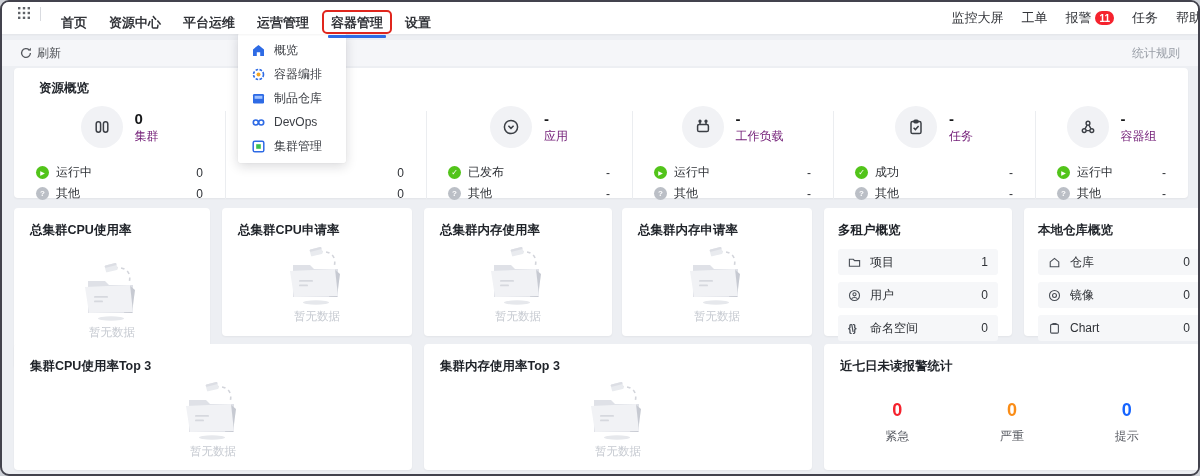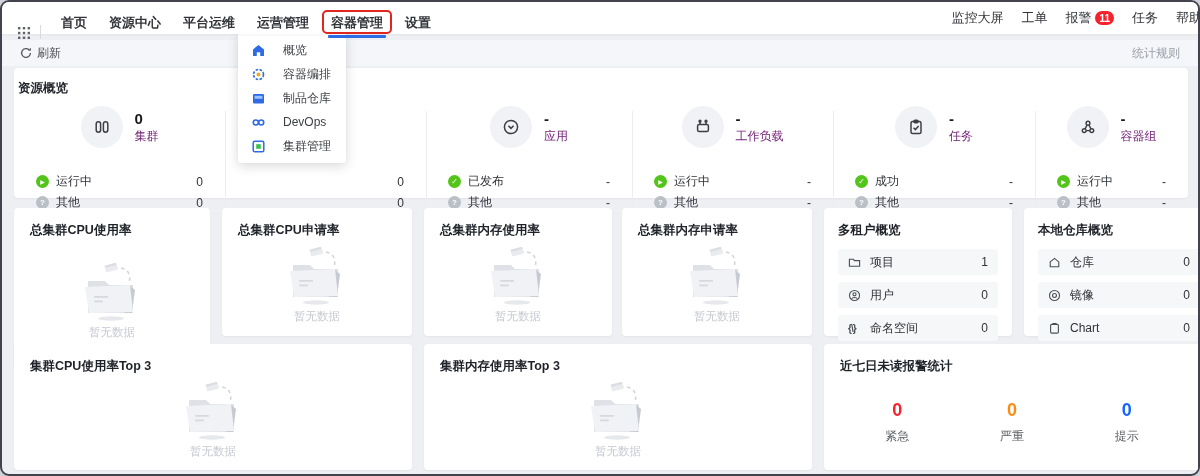--- a/index.html
+++ b/index.html
@@ -6,21 +6,21 @@
   html,body { background:#cfd2d8; }
   body { font-family:"Liberation Sans","DejaVu Sans",sans-serif; }
 
   .frame { position:relative; width:1200px; height:476px; background:#edeff3;
            border:2px solid #43434d; border-radius:9px; overflow:hidden; }
 
   
   .nav { position:absolute; top:0; left:0; right:0; height:32px; background:#fff;
          display:flex; align-items:center; padding:0 12px 0 16px; z-index:30;
          box-shadow:0 1px 2px rgba(0,0,0,.05); }
-  .nav-left { display:flex; align-items:flex-end; height:100%;margin-top:10px; }
+  .nav-left { display:flex; align-items:flex-start; height:100%;margin-top:10px; }
   .waffle { display:inline-flex; margin-right:10px; cursor:pointer; }
   .nav-sep { width:1px; height:14px; background:#d9dbe0; margin-right:12px; }
   .nav-item { position:relative; display:flex; align-items:center; height:32px;
               padding:0 8px; margin-right:6px; font-size:13px; font-weight:bold;
               color:#33353a; cursor:pointer; white-space:nowrap; }
   .nav-item.active::after { content:''; position:absolute; left:5px; right:5px;
               bottom:1px; height:3px; background:#2e6be5; border-radius:1px; }
   .red-annotation { position:absolute; left:-1px; right:-1px; top:3px; bottom:5px;
               border:2px solid #e0261d; border-radius:5px; pointer-events:none; }
   .nav-right { margin-left:auto; margin-right:-16px; display:flex; align-items:center;
@@ -38,49 +38,49 @@
   .toolbar-left { display:flex; align-items:center; gap:5px; color:#4a4d52; cursor:pointer; }
   .toolbar-right { margin-left:auto; color:#989da6; cursor:pointer; }
 
   
   .card { position:absolute; background:#fff; border-radius:4px;
           box-shadow:0 1px 2px rgba(31,35,41,.05); }
   .card-title { font-size:12.5px; font-weight:bold; color:#1f2329; }
 
   
   .overview { top:66px; left:12px; width:1174px; height:130px; padding:12px 0 0 0; }
-  .overview .card-title { padding-left:4px; }
+  .overview .card-title { padding-left:25px; }
   .stat-grid { display:grid; grid-template-columns:211px 201px 206px 201px 202px 1fr;
                margin-top:2px; }
   .stat-block { position:relative; padding:2px 22px 0 22px; }
   .stat-block + .stat-block::before { content:''; position:absolute; left:0; top:12px;
                bottom:4px; width:1px; background:#ebedf0; }
   .stat-head { display:flex; align-items:center; justify-content:center; gap:12px;
                height:52px; }
   .stat-circle { width:42px; height:42px; border-radius:50%; background:#f1f2f5;
                display:flex; align-items:center; justify-content:center; }
   .stat-vn  { display:flex; flex-direction:column; line-height:1.25; }
   .stat-value { font-size:15px; font-weight:bold; color:#17181a; }
   .stat-name  { font-size:12px; color:#701a75; }
-  .stat-rows { margin-top:18px; }
+  .stat-rows { margin-top:9px; }
   .stat-row { display:flex; align-items:center; height:21px; font-size:12px; color:#2f3237; }
   .stat-row .rv { margin-left:auto; }
   .st-ic { width:13px; height:13px; border-radius:50%; display:inline-flex;
            align-items:center; justify-content:center; color:#fff; margin-right:7px;
            flex:0 0 13px; }
   .st-running { background:#52c41a; font-size:6px; }
   .st-success { background:#52c41a; font-size:8px; font-weight:bold; }
   .st-other   { background:#bbbfc6; font-size:8px; font-weight:bold; }
   .st-none    { background:transparent; }
 
   
   .dropdown { position:absolute; top:31px; left:236px; width:108px; z-index:20;
               background:#fff; border-radius:2px; padding:5px 0;
               box-shadow:0 3px 12px rgba(16,20,28,.16), 0 0 1px rgba(16,20,28,.12); }
-  .dd-item { display:flex; align-items:center; gap:18px; height:24px; padding:0 14px;
+  .dd-item { display:flex; align-items:center; gap:9px; height:24px; padding:0 14px;
              font-size:12px; color:#3b3e44; cursor:pointer; white-space:nowrap; }
   .dd-ic { display:inline-flex; width:13px; justify-content:center; }
 
   
   .chart-card { padding:14px 16px 0 16px; display:flex; flex-direction:column; }
   .empty-wrap { flex:1; display:flex; flex-direction:column; align-items:center;
                 justify-content:center; padding-bottom:6px; }
   .empty-text { font-size:11.5px; color:#c6cad1; margin-top:4px; }
 
   

